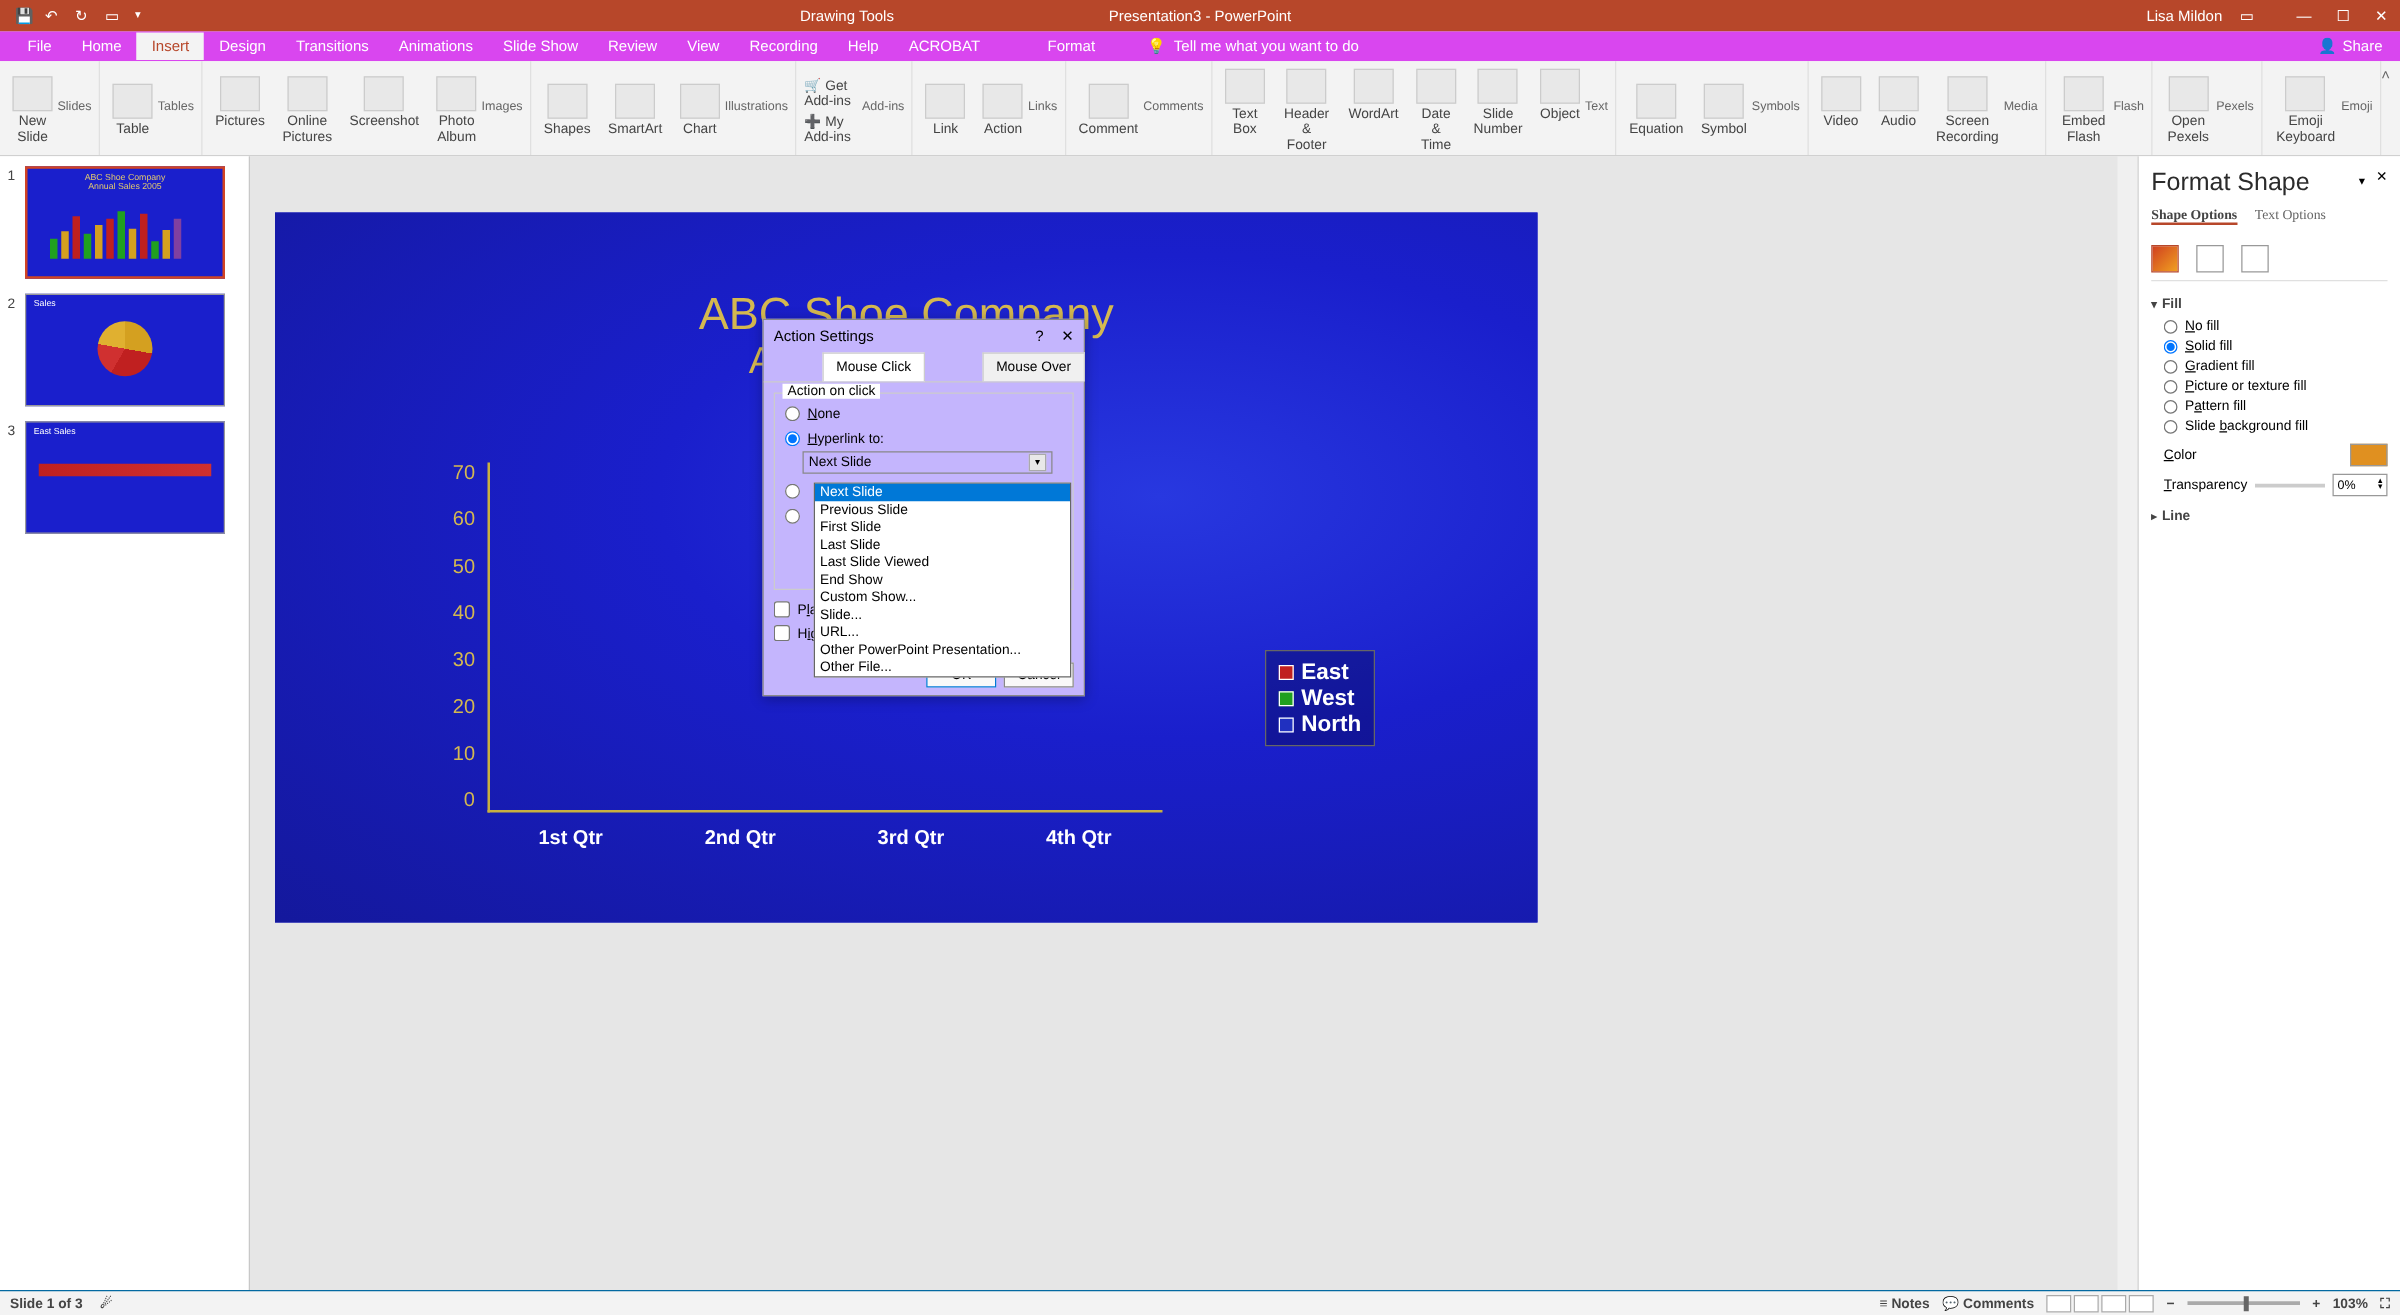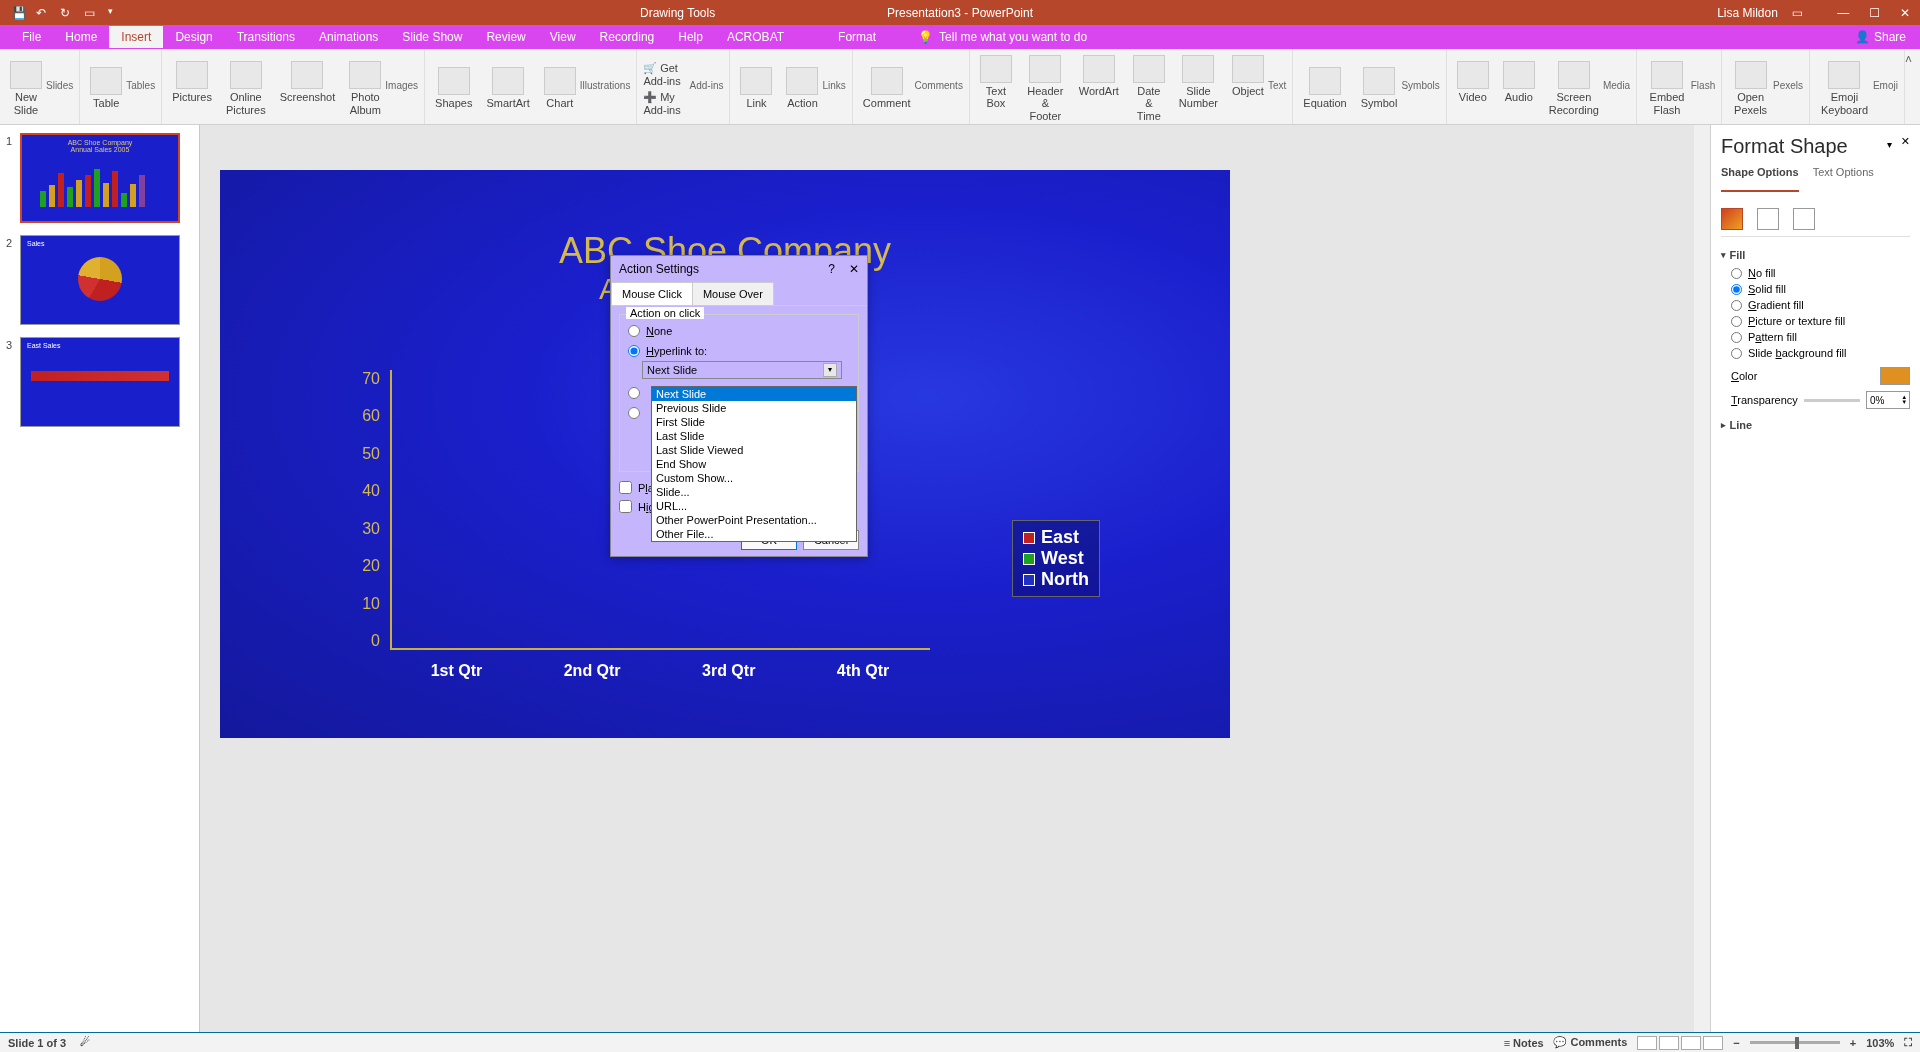--- a/index.html
+++ b/index.html
@@ -62,21 +62,21 @@
 .x-labels { position: absolute; left: 40px; right: 0; bottom: 10px; display: flex; justify-content: space-around; color: #fff; font-size: 16px; font-weight: bold; }
 .legend-box { position: absolute; right: 130px; top: 350px; background: rgba(0,0,40,0.3); border: 1px solid #666; padding: 6px 10px; }
 .legend-item { display: flex; align-items: center; gap: 6px; color: #fff; font-size: 18px; font-weight: bold; }
 .legend-sq { width: 12px; height: 12px; border: 1px solid #fff; }
 
 
 .dialog { position: absolute; left: 410px; top: 130px; width: 258px; background: #c4b5fd; border: 1px solid #888; box-shadow: 0 2px 10px rgba(0,0,0,0.3); font-size: 11px; z-index: 100; }
 .dialog-title { height: 26px; display: flex; align-items: center; justify-content: space-between; padding: 0 8px; font-size: 12px; }
 .dialog-title .closers { display: flex; gap: 14px; }
 .dialog-tabs { display: flex; border-bottom: 1px solid #ccc; }
-.dialog-tab { padding: 5px 10px; border: 1px solid #ccc; border-bottom: none; background: #fff; margin-right: -1px; font-size: 11px; }
+.dialog-tab { padding: 5px 10px; border: 1px solid #ccc; border-bottom: none; background: #fff; margin-right: -1px; font-size: 11px; margin-left: 47px; }
 .dialog-tab.inactive { background: #f0f0f0; border-top: 1px solid #ccc; }
 .dialog-body { padding: 8px; }
 .fieldset { border: 1px solid #ccc; padding: 6px 8px 8px; position: relative; margin-bottom: 6px; }
 .fieldset-label { position: absolute; top: -8px; left: 6px; background: #fff; padding: 0 4px; font-size: 11px; }
 .radio-row { display: flex; align-items: center; gap: 6px; padding: 4px 0; }
 .radio-row input[type=radio] { width: 12px; height: 12px; }
 .combo { width: 200px; border: 1px solid #888; height: 18px; padding: 1px 4px; font-size: 11px; display: flex; justify-content: space-between; align-items: center; margin-left: 14px; }
 .combo .arrow { background: #e8e8e8; border: 1px solid #aaa; width: 14px; height: 14px; text-align: center; line-height: 12px; font-size: 8px; }
 .dropdown-list { position: absolute; left: 40px; top: 130px; width: 206px; background: #fff; border: 1px solid #666; z-index: 101; }
 .dropdown-item { padding: 1px 4px; font-size: 11px; }
@@ -85,21 +85,21 @@
 .dialog-buttons { display: flex; justify-content: flex-end; gap: 6px; padding: 6px 8px; }
 .dialog-btn { width: 56px; height: 20px; border: 1px solid #888; background: #f9f9f9; font-size: 11px; }
 .dialog-btn.primary { border: 1px solid #0078d7; }
 
 
 .format-pane { width: 210px; background: #fff; border-left: 1px solid #d0d0d0; padding: 10px; font-size: 11px; position: relative; }
 .format-pane h2 { color: #2b2b2b; font-size: 20px; font-weight: normal; margin-bottom: 8px; }
 .pane-close { position: absolute; top: 10px; right: 10px; }
 .pane-dropdown { position: absolute; top: 14px; right: 28px; font-size: 10px; }
 .pane-tabs { display: flex; gap: 14px; font-size: 11px; margin-bottom: 10px; }
-.pane-tabs .ptab { color: #666; padding-bottom: 12px; cursor: pointer; }
+.pane-tabs .ptab { color: #666; padding-bottom: 0; cursor: pointer; font-family: Liberation Serif, serif; }
 .pane-tabs .ptab.active { color: #444; border-bottom: 2px solid #B7472A; font-weight: 600; }
 .pane-icons { display: flex; gap: 14px; padding: 6px 0; border-bottom: 1px solid #e0e0e0; margin-bottom: 8px; }
 .pane-icons .picon { width: 22px; height: 22px; border: 1px solid #999; }
 .pane-icons .picon.active { border: 1px solid #B7472A; }
 .section-head { display: flex; align-items: center; gap: 4px; font-size: 11px; font-weight: bold; color: #444; padding: 4px 0; }
 .section-head .caret { font-size: 9px; }
 .fill-radio { display: flex; align-items: center; gap: 6px; padding: 2px 0 2px 10px; }
 .fill-radio input { width: 11px; height: 11px; }
 .color-row { display: flex; justify-content: space-between; align-items: center; padding: 6px 0 4px 10px; }
 .color-chip { width: 30px; height: 18px; border: 1px solid #999; background: #e09020; }

